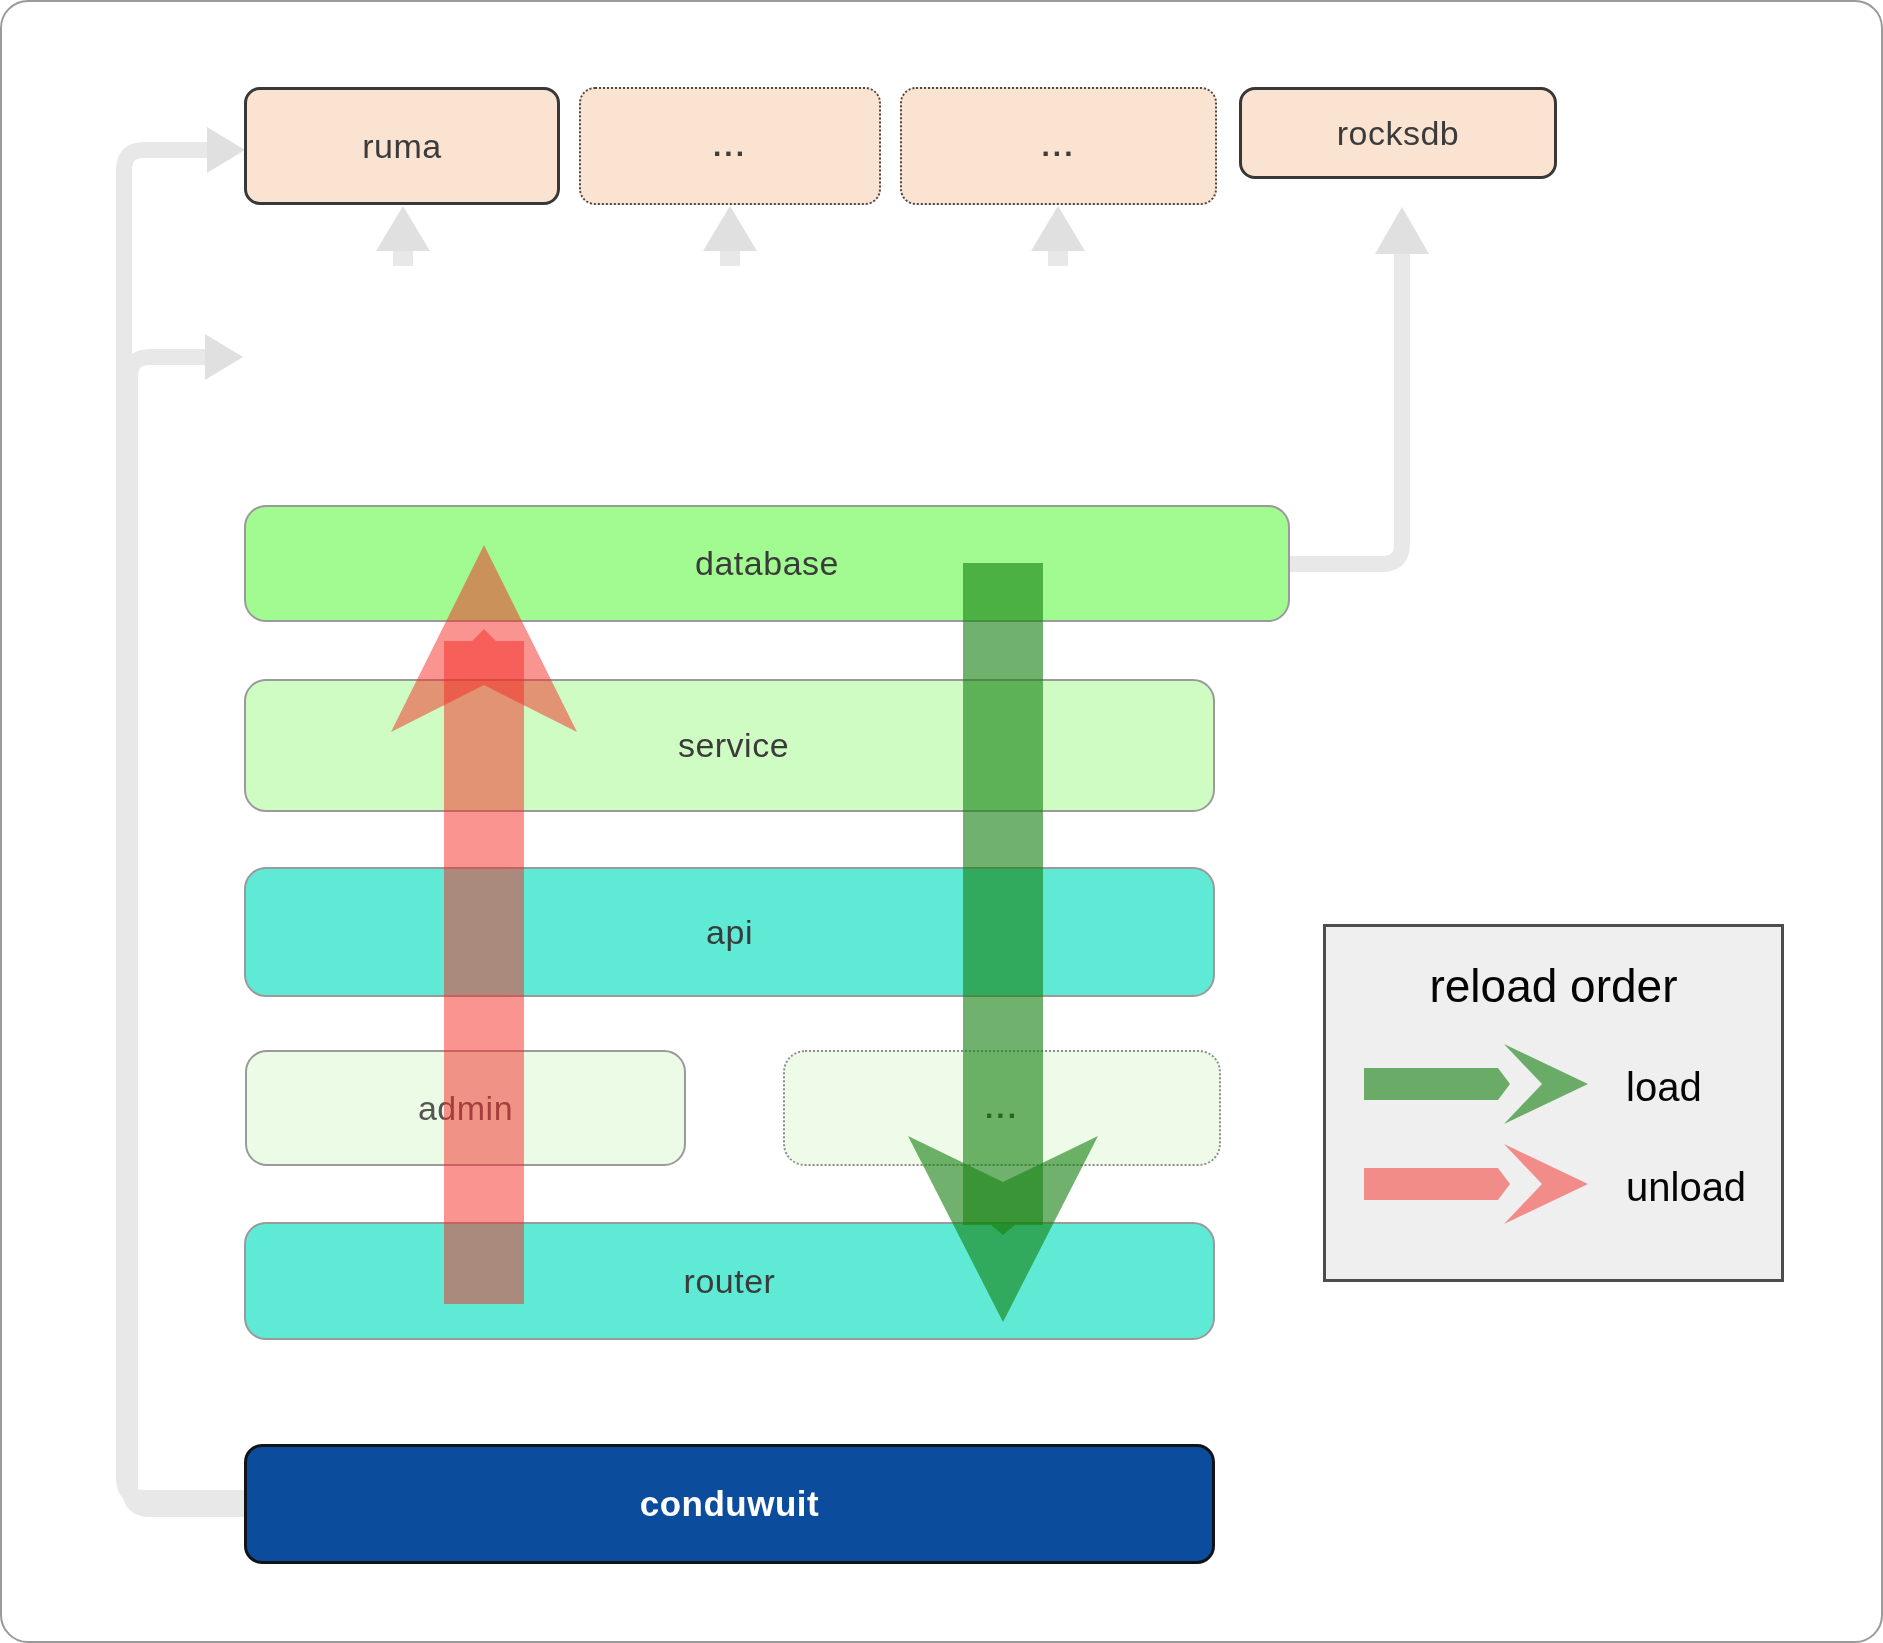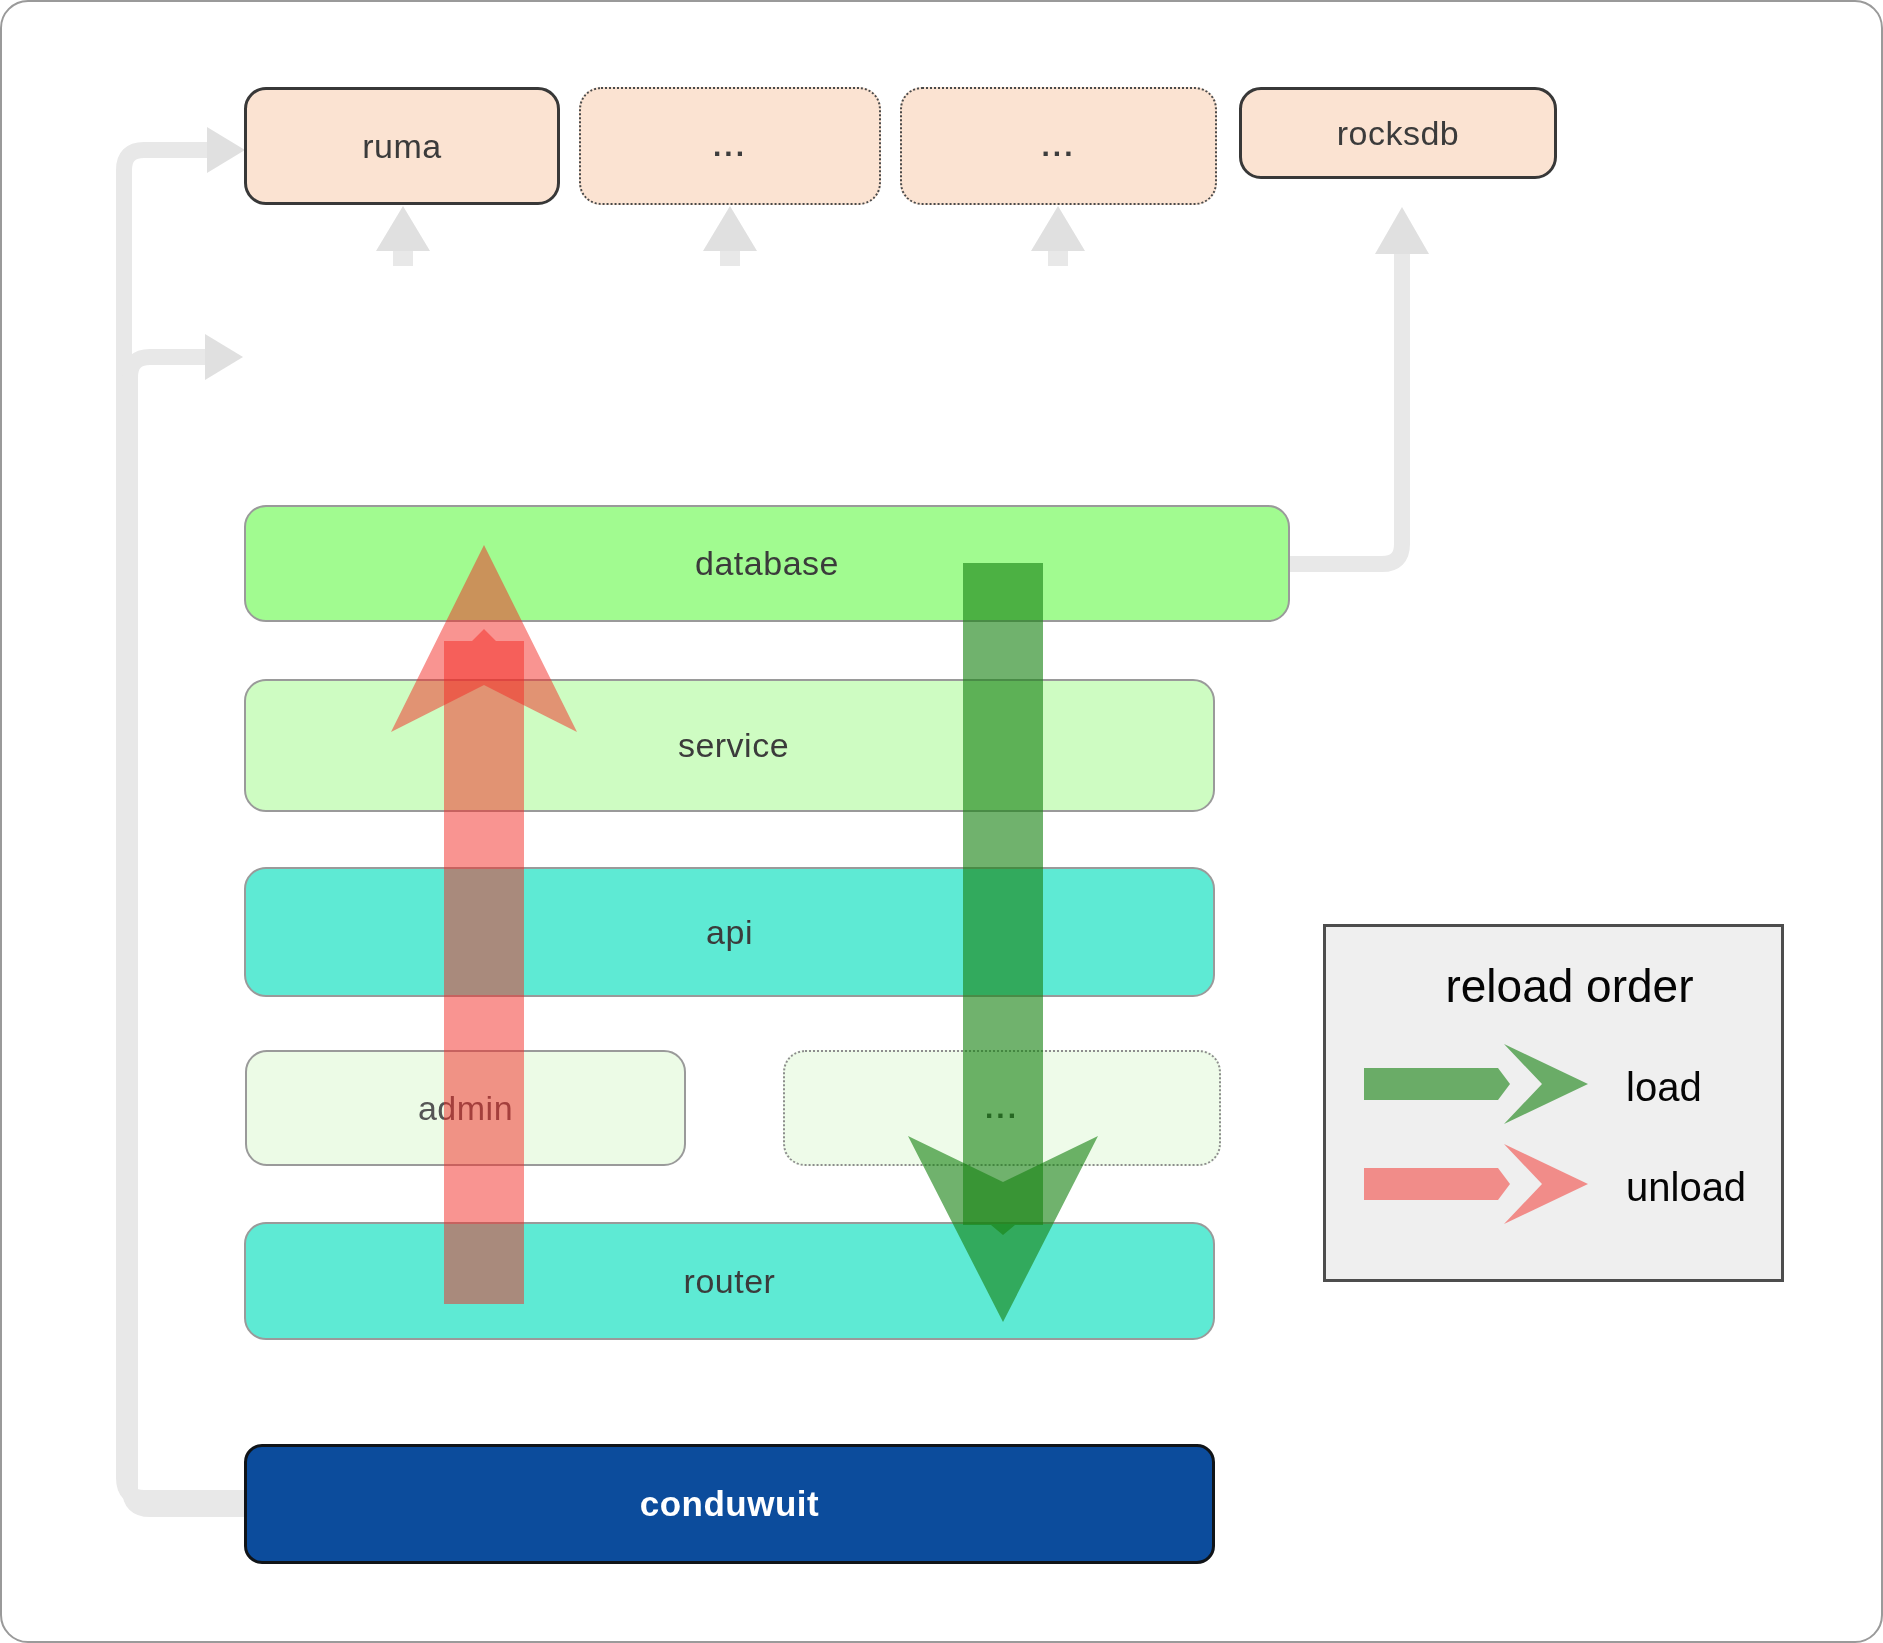--- a/index.html
+++ b/index.html
@@ -22,21 +22,21 @@
     box-sizing:border-box;
     font-size:34px;color:#3b3b3b;
     border-radius:22px;
     z-index:1;
     letter-spacing:0.5px;
   }
   .b-dark{border:3px solid #383838;}
   .b-gray{border:2px solid #9a9a9a;}
   .b-dot-dark{border:2px dotted #4a4a4a;}
   .b-dot-gray{border:2px dotted #8d8d8d;}
-  .peach{background:#fbe3d2;}
+  .peach{background:#fbe3d2;border-radius:16px;}
   .dots-label{font-weight:700;letter-spacing:3px;font-size:30px;color:#3d3d3d;}
 
   #box-ruma{left:242px;top:85px;width:316px;height:118px;}
   #box-dots-a{left:577px;top:85px;width:302px;height:118px;}
   #box-dots-b{left:898px;top:85px;width:317px;height:118px;}
   #box-rocksdb{left:1237px;top:85px;width:318px;height:92px;}
   #box-core{left:242px;top:263px;width:971px;height:185px;background:#d5e8fa;}
   #box-database{left:242px;top:503px;width:1046px;height:117px;background:#a1fb90;}
   #box-service{left:242px;top:677px;width:971px;height:133px;background:#cefcc2;padding-left:8px;}
   #box-api{left:242px;top:865px;width:971px;height:130px;background:#5eead4;align-items:center;}
@@ -47,21 +47,21 @@
     left:242px;top:1442px;width:971px;height:120px;
     background:#0c4c9c;border:3px solid #101418;border-radius:18px;
     color:#ffffff;font-weight:600;font-size:35px;
   }
   #legend{
     position:absolute;left:1321px;top:922px;width:461px;height:358px;
     background:#efefef;border:3px solid #4d4d4d;
     box-sizing:border-box;z-index:1;
   }
   #legend-title{
-    position:absolute;left:16px;top:32px;width:100%;
+    position:absolute;left:0;top:32px;width:100%;
     text-align:center;font-size:46px;color:#050505;
   }
   .legend-label{
     position:absolute;left:300px;font-size:40px;color:#050505;
   }
   #legend-label-load{top:138px;}
   #legend-label-unload{top:238px;}
 </style>
 </head>
 <body>

